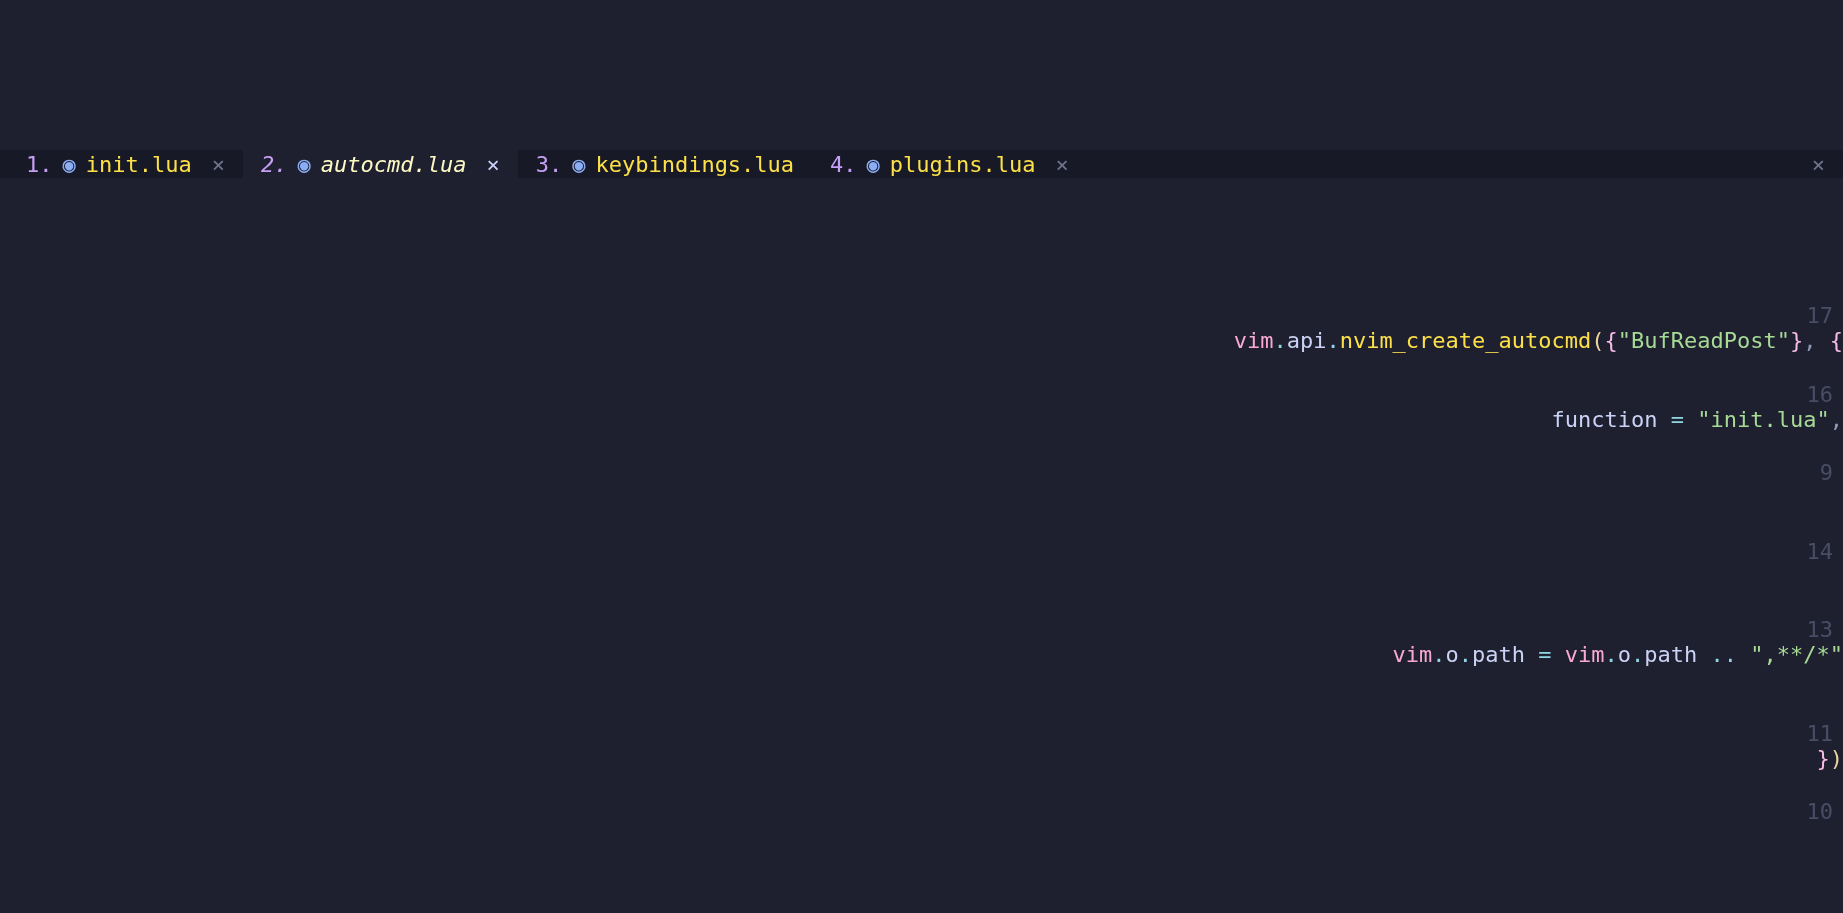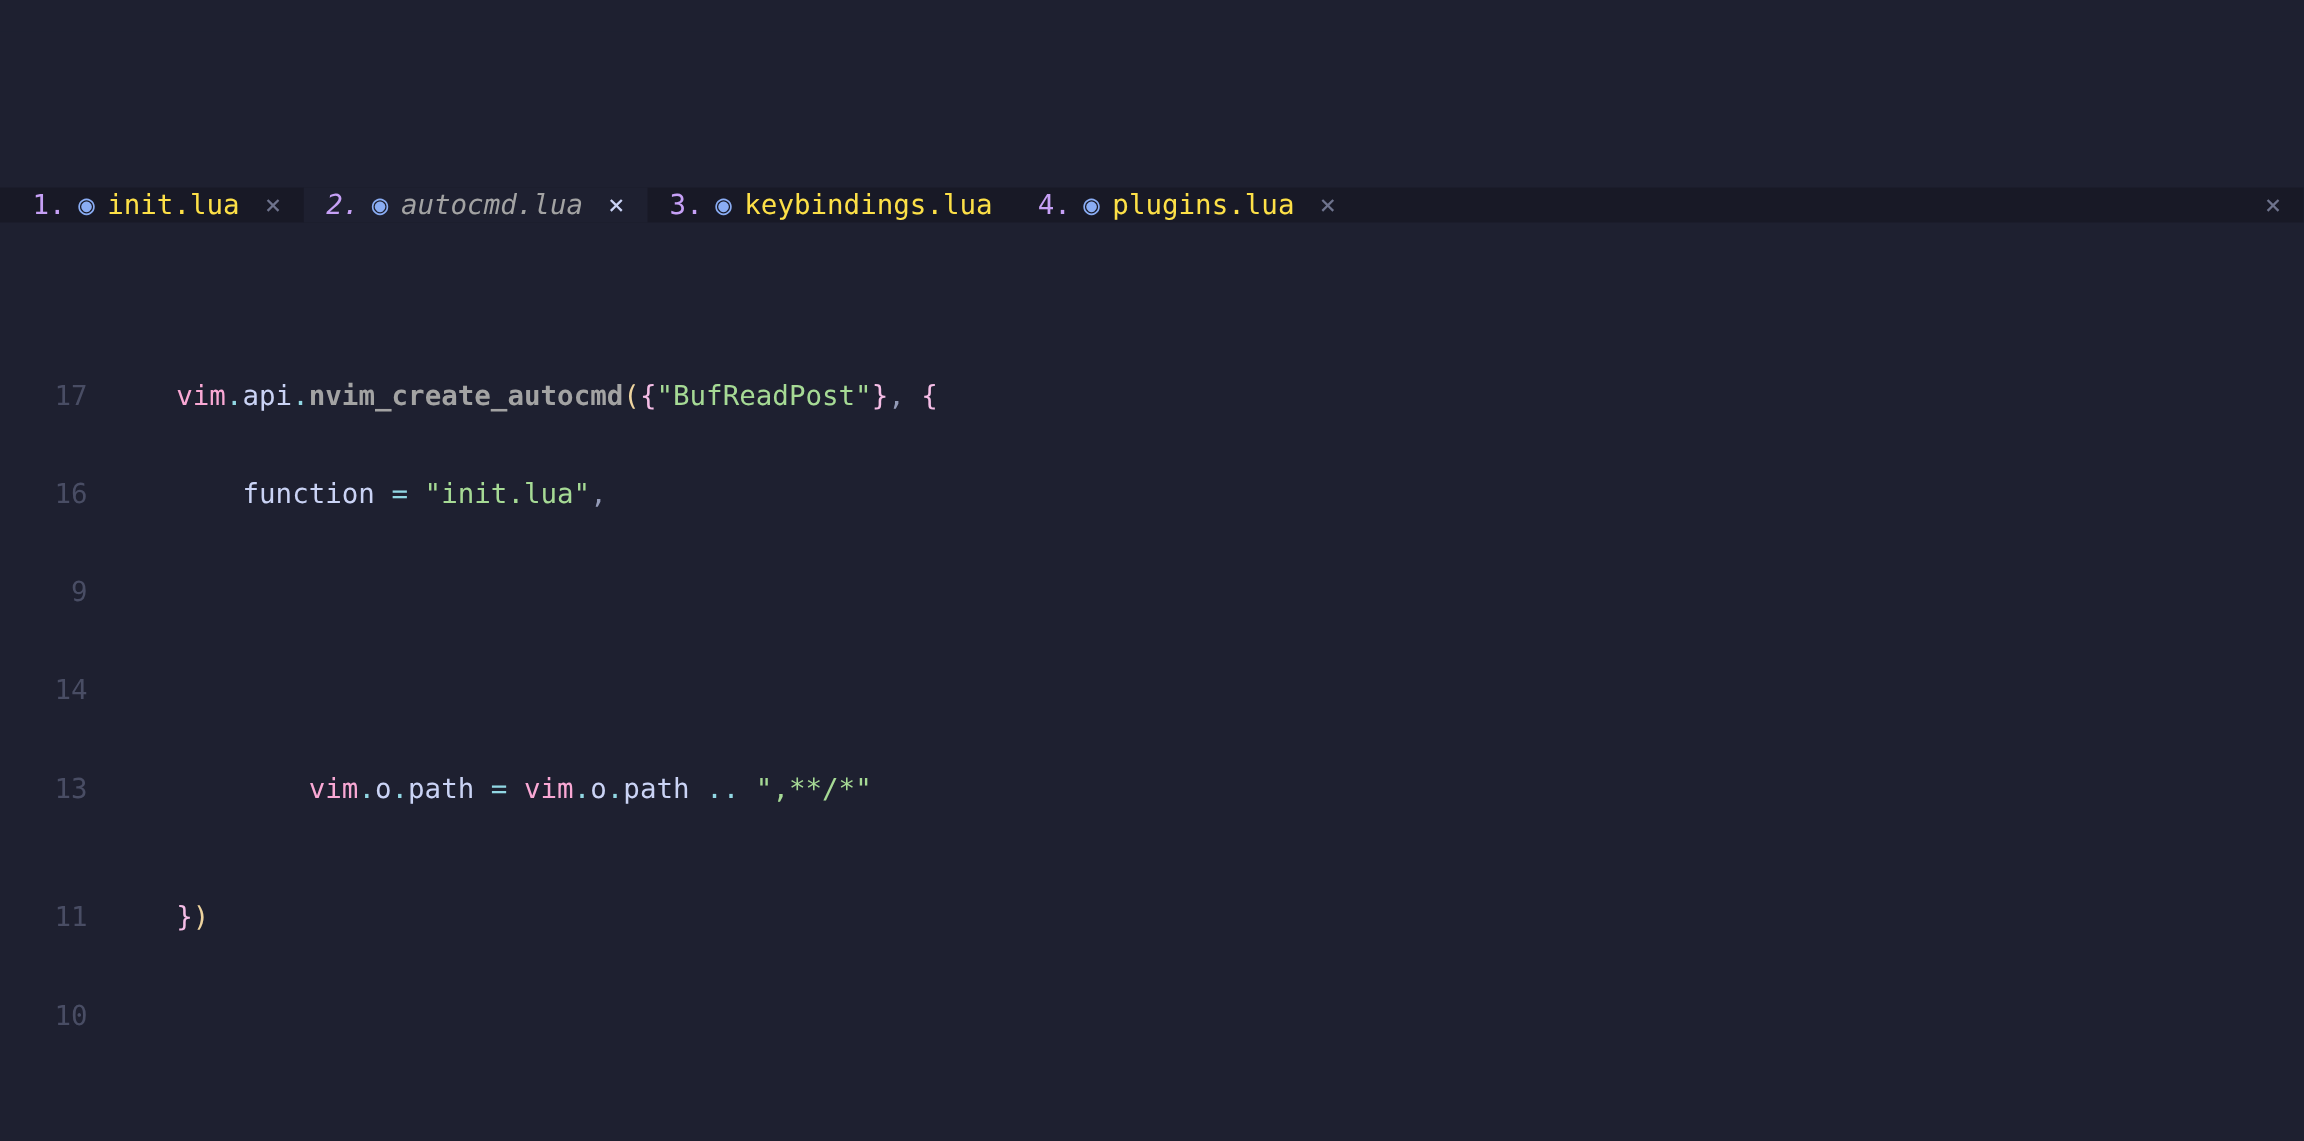--- a/index.html
+++ b/index.html
@@ -31,54 +31,55 @@
     gap: 10px;
   }
   .tab.active {
     background: #1e2030;
     color: #cad3f5;
     font-style: italic;
   }
   .tab .num { color: #c6a0f6; }
   .tab.active .num { color: #c6a0f6; }
   .tab .icon { color: #8aadf4; }
-  .tab.active .name { color: #a3a3a3; }
+  .tab.active .name { color: #fef9c3; }
   .tab .name { color: #fde047; }
   .tab .close { color: #6e738d; padding-left: 10px; }
   .tab.active .close { color: #cad3f5; }
   .tabline-close { margin-left: auto; padding-right: 18px; color: #6e738d; }
 
   
   .editor {
     position: relative;
     height: calc(913px - 28px - 30px);
     overflow: hidden;
   }
   .line {
     display: flex;
-    align-items: center;
+    align-items: flex-end;
     height: 28.5px;
+    flex-direction: column;
   }
   .sign-col {
     width: 36px;
     text-align: center;
     color: #eed49f;
     font-size: 20px;
   }
   .numcol {
     width: 44px;
     text-align: right;
     color: #494d64;
     padding-right: 10px;
   }
   .code { padding-left: 8px; }
 
   
   .kw { color: #c6a0f6; font-style: italic; }
-  .fn { color: #a3a3a3; font-weight: bold; }
+  .fn { color: #fde047; }
   .prop { color: #cad3f5; }
   .str { color: #a6da95; }
   .num { color: #f5a97f; }
   .op { color: #91d7e3; }
   .par { color: #939ab7; }
   .br-y { color: #eed49f; }
   .br-p { color: #f5bde6; }
   .br-b { color: #8aadf4; }
   .var { color: #f9a8d4; }
 </style>

